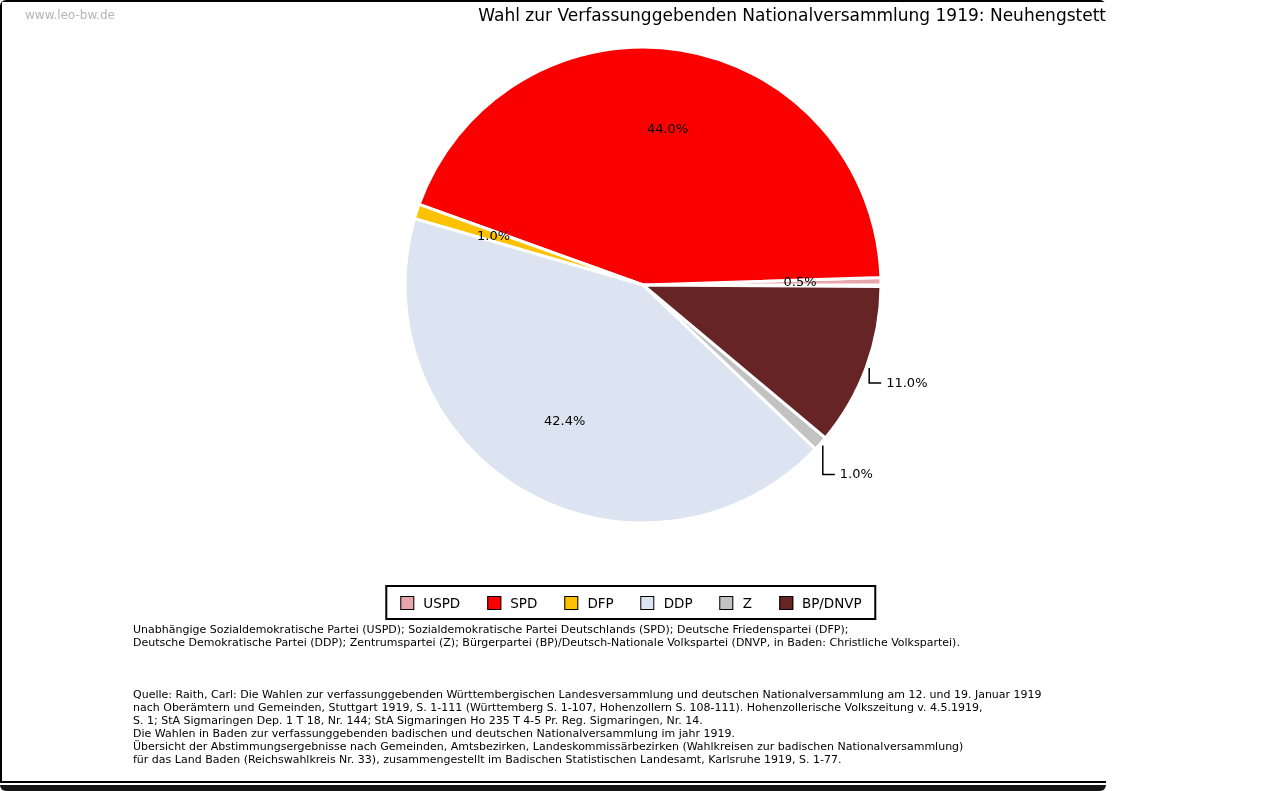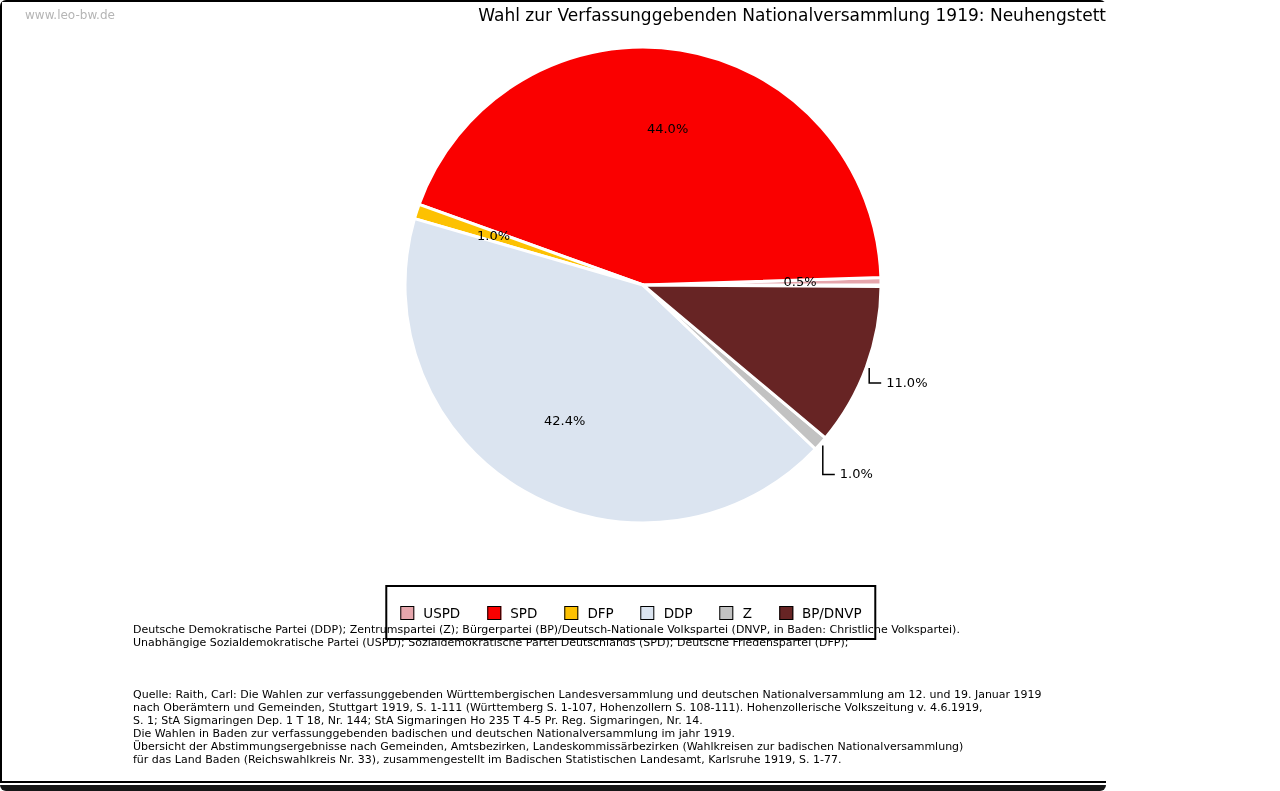--- a/index.html
+++ b/index.html
@@ -54,21 +54,21 @@
   .legend {
     position: absolute;
     top: 585px;
     left: 631px;
     transform: translateX(-50%);
     display: inline-flex;
     align-items: center;
     gap: 27px;
     border: 2px solid #000;
     background: #fff;
-    padding: 17px 13px;
+    padding: 7px 13px;
     height: 17px;
     font-size: 13.5px;
     white-space: nowrap;
   }
   .legend-item { display: inline-flex; align-items: center; }
   .legend-swatch {
     width: 12px; height: 12px;
     border: 1px solid #000;
     margin-right: 9px;
     display: inline-block;
@@ -132,28 +132,28 @@
         <span class="legend-swatch" style="background: rgb(194, 194, 194);"></span>
         <span>Z</span>
       </span>
       <span class="legend-item">
         <span class="legend-swatch" style="background: rgb(103, 36, 36);"></span>
         <span>BP/DNVP</span>
       </span>
     </div>
 
   <div class="footnote fn-parties">
+    <div>Unabhängige Sozialdemokratische Partei (USPD); Sozialdemokratische Partei Deutschlands (SPD); Deutsche Friedenspartei (DFP);</div>
     <div>Deutsche Demokratische Partei (DDP); Zentrumspartei (Z); Bürgerpartei (BP)/Deutsch-Nationale Volkspartei (DNVP, in Baden: Christliche Volkspartei).</div>
-    <div>Unabhängige Sozialdemokratische Partei (USPD); Sozialdemokratische Partei Deutschlands (SPD); Deutsche Friedenspartei (DFP);</div>
   </div>
 
 
   <div class="footnote fn-source" id="source-block">
       <div>Quelle: Raith, Carl: Die Wahlen zur verfassunggebenden Württembergischen Landesversammlung und deutschen Nationalversammlung am 12. und 19. Januar 1919</div>
-      <div>nach Oberämtern und Gemeinden, Stuttgart 1919, S. 1-111 (Württemberg S. 1-107, Hohenzollern S. 108-111). Hohenzollerische Volkszeitung v. 4.6.1919,</div>
+      <div>nach Oberämtern und Gemeinden, Stuttgart 1919, S. 1-111 (Württemberg S. 1-107, Hohenzollern S. 108-111). Hohenzollerische Volkszeitung v. 4.5.1919,</div>
       <div>S. 1; StA Sigmaringen Dep. 1 T 18, Nr. 144; StA Sigmaringen Ho 235 T 4-5 Pr. Reg. Sigmaringen, Nr. 14.</div>
       <div>Die Wahlen in Baden zur verfassunggebenden badischen und deutschen Nationalversammlung im jahr 1919.</div>
       <div>Übersicht der Abstimmungsergebnisse nach Gemeinden, Amtsbezirken, Landeskommissärbezirken (Wahlkreisen zur badischen Nationalversammlung)</div>
       <div>für das Land Baden (Reichswahlkreis Nr. 33), zusammengestellt im Badischen Statistischen Landesamt, Karlsruhe 1919, S. 1-77.</div>
     </div>
 
   <div class="frame"></div>
   <div class="bottom-bar"></div>
 
 </div>

